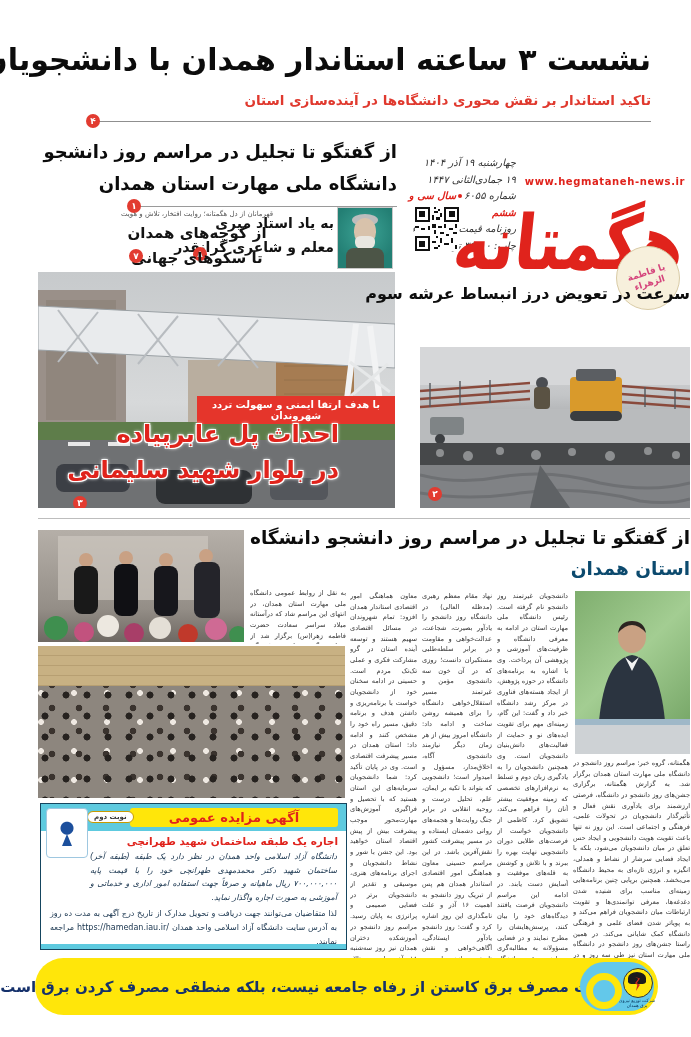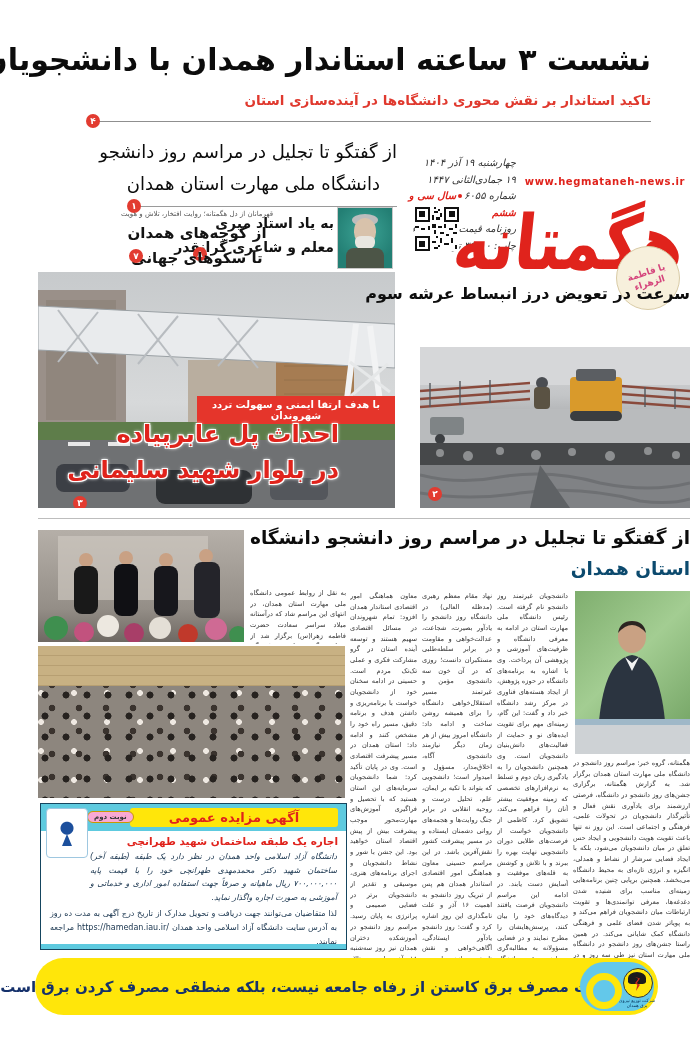--- a/index.html
+++ b/index.html
@@ -21,21 +21,21 @@
   .tagline{top:154px;left:520px;width:170px;text-align:center;font-size:8.5px;font-style:italic;color:#2a2a2a;}
   .site-url{top:176px;left:520px;width:170px;text-align:center;font-size:10px;font-weight:bold;color:#e0231c;
             letter-spacing:.6px;direction:ltr;}
   .paper-logo{top:188px;left:448px;width:242px;height:110px;display:flex;align-items:center;justify-content:center;
               font-size:62px;font-weight:bold;color:#e0231c;transform:skewX(-6deg) scaleY(1.22);line-height:1;}
   .qr{top:207px;left:415px;width:44px;height:44px;}
   .seal{top:246px;left:616px;width:62px;height:62px;border-radius:50%;background:#f7f0dc;border:1px solid #d9cba6;
         display:flex;align-items:center;justify-content:center;text-align:center;}
   .seal span{font-size:9px;font-weight:bold;color:#d5457c;transform:rotate(-18deg);line-height:1.2;}
   
-  .skill-h{top:136px;left:110px;width:287px;text-align:center;font-weight:normal;color:#0c0c0c;}
+  .skill-h{top:136px;left:110px;width:287px;text-align:center;font-weight:bold;color:#0c0c0c;}
   .skill-h .l{display:block;font-size:18px;line-height:1.75;white-space:nowrap;}
   .skill-rule{top:206px;left:133px;width:264px;border-top:1px solid #9a9a9a;height:0;}
   
   .portrait{top:207px;left:337px;width:54px;height:60px;border:1px solid #c9c9c9;
             background:radial-gradient(circle at 50% 40%,#3da496,#237f74 70%);overflow:hidden;}
   .portrait .head{position:absolute;left:16px;top:10px;width:22px;height:26px;border-radius:50% 50% 45% 45%;background:#d8c2ab;}
   .portrait .hair{position:absolute;left:14px;top:6px;width:26px;height:12px;border-radius:50%;background:#bdbdbd;}
   .portrait .beard{position:absolute;left:17px;top:28px;width:20px;height:14px;border-radius:40% 40% 60% 60%;background:#e8e6e0;}
   .portrait .body{position:absolute;left:8px;top:40px;width:38px;height:20px;border-radius:8px 8px 0 0;background:#4c5547;}
   .teaser-miri{top:212px;left:210px;width:124px;font-weight:bold;color:#131313;}
@@ -77,21 +77,21 @@
   .side-note{top:588px;left:250px;width:96px;height:56px;}
   .col-lead{top:758px;left:573px;width:117px;height:200px;}
   .col-2{top:591px;left:497px;width:71px;height:367px;}
   .col-3{top:591px;left:422px;width:70px;height:367px;}
   .col-4{top:591px;left:350px;width:67px;height:367px;}
   
   .adbox{top:803px;left:40px;width:305px;height:145px;border:1.6px solid #15455f;background:#fff;overflow:hidden;}
   .ad-header{position:relative;height:27px;background:#5ecadf;}
   .ad-title-strip{position:absolute;right:8px;top:4px;width:208px;height:19px;background:#ffe60a;border-radius:3px;
                   display:flex;align-items:center;justify-content:center;font-size:13px;font-weight:bold;color:#e0231c;}
-  .ad-badge{position:absolute;left:46px;top:7px;padding:1px 6px;background:#f9a8d4;border:1px solid #c79a00;
+  .ad-badge{position:absolute;left:46px;top:7px;padding:1px 6px;background:#ffffff;border:1px solid #c79a00;
             border-radius:7px;font-size:7px;font-weight:bold;color:#333;}
   .azad-logo{position:absolute;left:5px;top:4px;width:40px;height:48px;background:#fff;border:1px solid #9ec7e0;
              border-radius:4px;z-index:2;display:flex;align-items:center;justify-content:center;}
   .azad-logo .em{width:24px;height:30px;background:
       radial-gradient(circle at 50% 34%,#1c4f9c 6px,transparent 7px),
       radial-gradient(circle at 50% 34%,#fff 3px,transparent 4px),
       linear-gradient(#fff,#fff);position:relative;}
   .azad-logo .em::after{content:"";position:absolute;left:7px;top:16px;width:10px;height:12px;
       background:#1c4f9c;clip-path:polygon(50% 0,100% 100%,0 100%);}
   .ad-sub{margin:4px 8px 0 8px;text-align:right;font-size:10.5px;font-weight:bold;color:#e0231c;}

